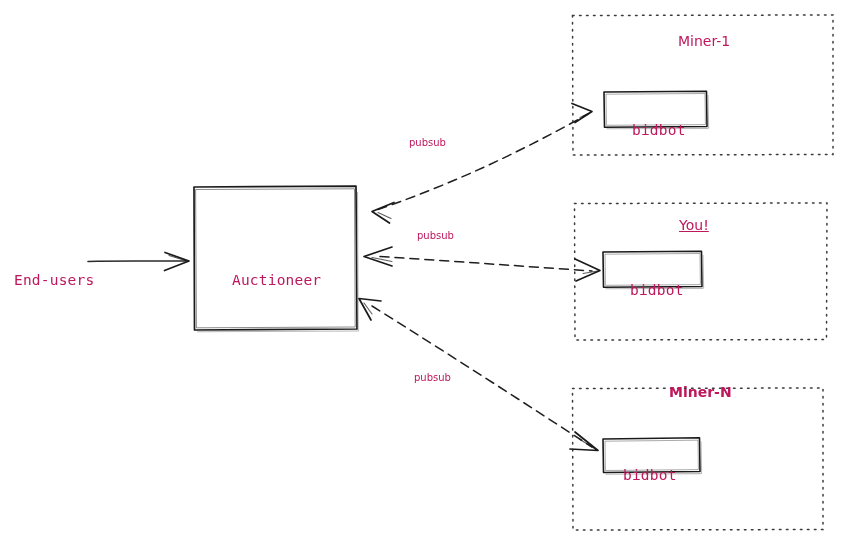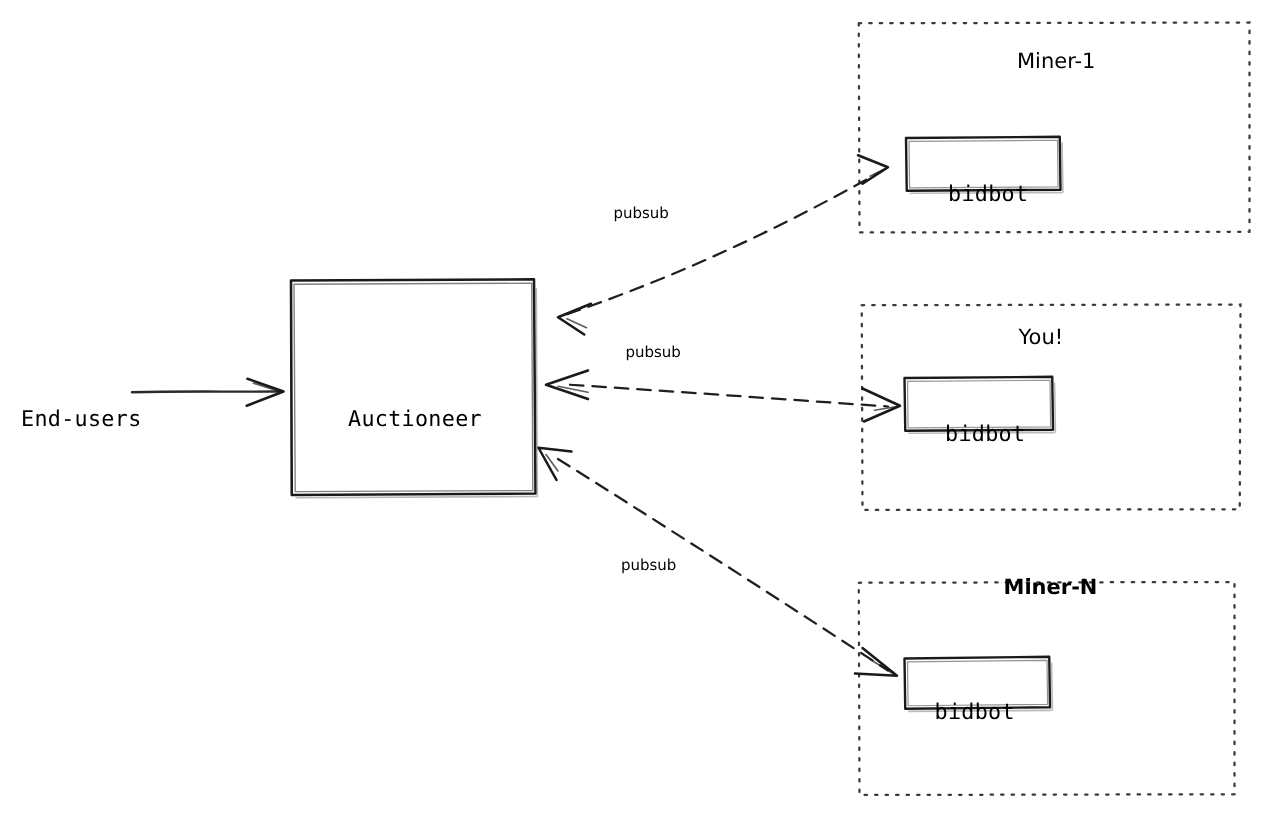--- a/index.html
+++ b/index.html
@@ -17,21 +17,21 @@
   }
   #sketch {
     position: absolute;
     left: 0; top: 0;
     width: 853px;
     height: 544px;
   }
   .lbl {
     position: absolute;
     white-space: nowrap;
-    color: #000000;
+    color: #be185d;
     line-height: 1;
   }
   .mono {
     font-family: "DejaVu Sans Mono", "Liberation Mono", monospace;
     margin-top: 20px;
   }
   .sans {
     font-family: "DejaVu Sans", "Liberation Sans", sans-serif;
   }
   .node-label {
@@ -134,21 +134,21 @@
   </svg>
 
   <div class="lbl mono node-label" style="left:14px; top:253px;">End-users</div>
 
   <div class="lbl mono node-label" style="left:232px; top:253px;">Auctioneer</div>
 
   <div class="lbl sans group-label" style="left:678px; top:34px;">Miner-1</div>
 
   <div class="lbl mono node-label" style="left:632px; top:103px;">bidbot</div>
 
-  <div class="lbl sans group-label" style="left:679px; top:218px;">You!</div>
+  <div class="lbl sans group-label" style="left:679px; top:218px;text-decoration:underline;">You!</div>
 
   <div class="lbl mono node-label" style="left:630px; top:263px;">bidbot</div>
 
   <div class="lbl sans group-label" style="left:669px; top:385px;font-weight:bold;">Miner-N</div>
 
   <div class="lbl mono node-label" style="left:623px; top:448px;">bidbot</div>
 
   <div class="lbl sans edge-label" style="left:409px; top:138px;">pubsub</div>
 
   <div class="lbl sans edge-label" style="left:417px; top:231px;">pubsub</div>

